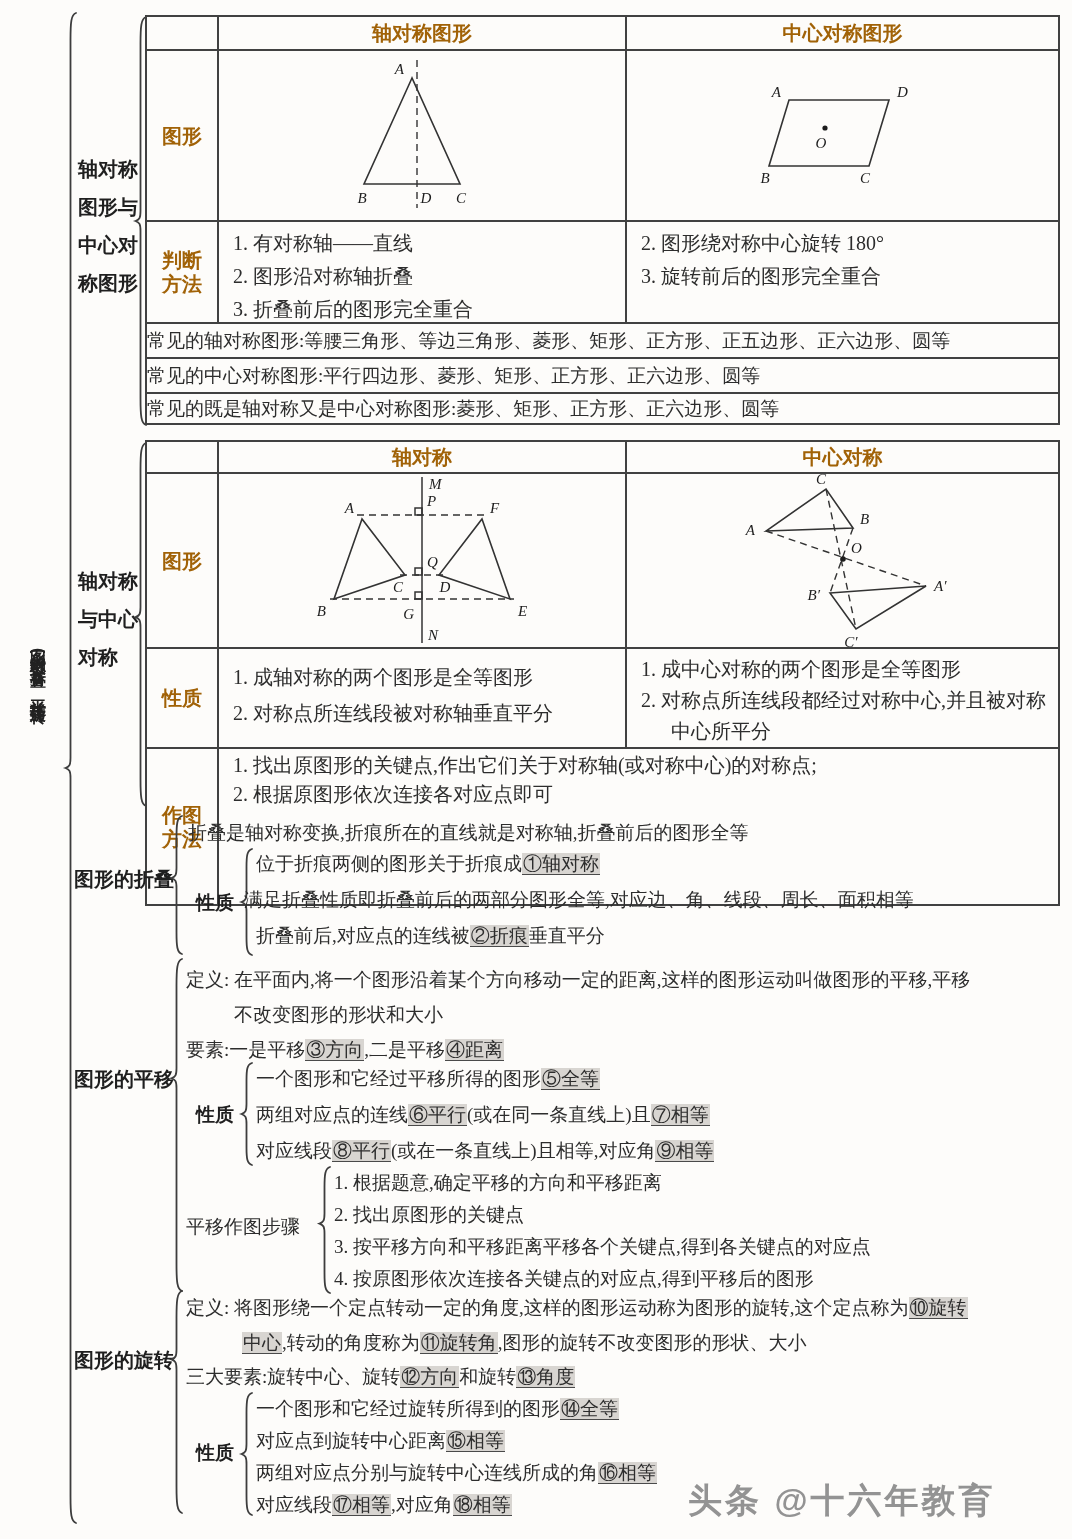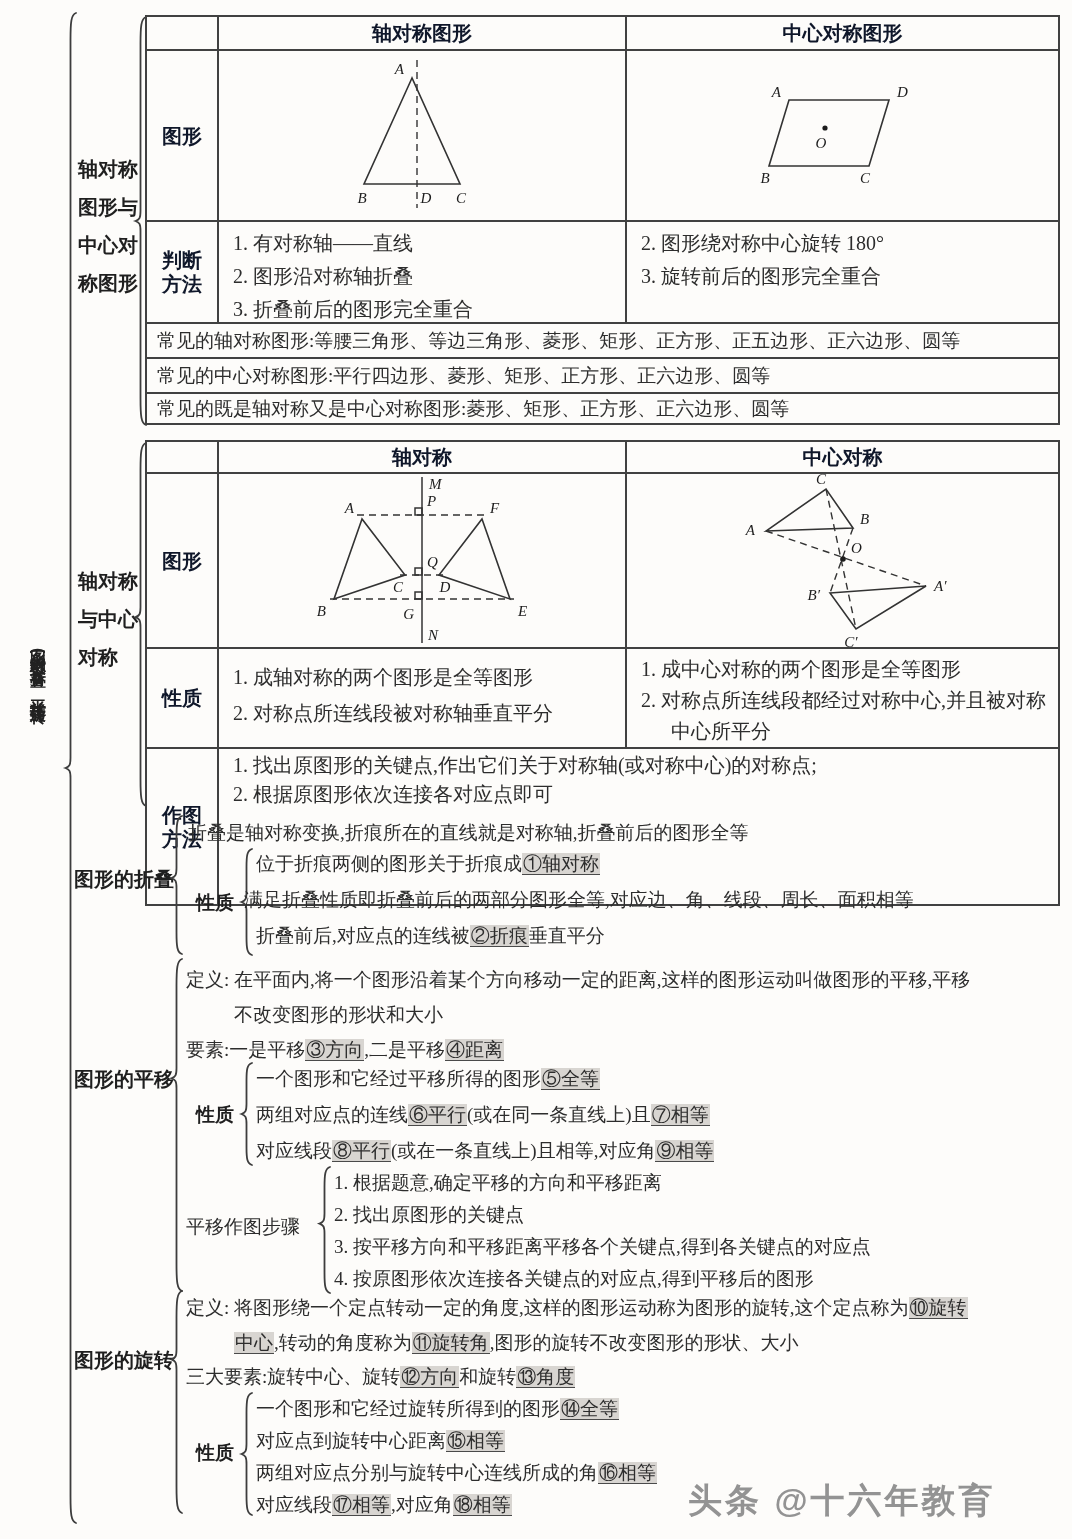--- a/index.html
+++ b/index.html
@@ -17,27 +17,27 @@
   
   .ln{position:absolute;white-space:nowrap;font:19px/25px "Liberation Serif","DejaVu Serif",serif;color:#2d2d2d;}
   .sub-label{position:absolute;white-space:nowrap;font:700 19px/25px "Liberation Sans","DejaVu Sans",sans-serif;color:#1f1f1f;}
   .hl{background:#d8d5d1;border-bottom:1.6px solid #4a4a4a;padding:0 1px;}
   
   .tbl{position:absolute;display:grid;border:2px solid #414141;box-sizing:border-box;}
   .cell{min-width:0;min-height:0;box-sizing:border-box;}
   .bl{border-left:2px solid #414141;}
   .bt{border-top:2px solid #414141;}
   .hdr{display:flex;align-items:center;justify-content:center;text-align:center;
-       font:700 20px/24px "Liberation Sans","DejaVu Sans",sans-serif;color:#0f172a;padding:0 10px;}
+       font:700 20px/24px "Liberation Sans","DejaVu Sans",sans-serif;color:#a16207;padding:0 10px;}
   .list{font:20px/33px "Liberation Serif","DejaVu Serif",serif;padding:5px 0 0 14px;}
   .plist{font:20px/36px "Liberation Serif","DejaVu Serif",serif;padding:10px 0 8px 14px;}
   .plist2{font:20px/31px "Liberation Serif","DejaVu Serif",serif;padding:5px 12px 0 14px;}
   .plist2 .item{padding-left:30px;text-indent:-30px;white-space:normal;}
   .method{font:20px/29px "Liberation Serif","DejaVu Serif",serif;padding:2px 0 0 14px;}
-  .common{display:flex;align-items:center;font:19px/24px "Liberation Serif","DejaVu Serif",serif;padding:0 10px;white-space:nowrap;}
+  .common{display:flex;align-items:center;font:19px/24px "Liberation Serif","DejaVu Serif",serif;padding:0 0;white-space:nowrap;}
   .fig-cell{display:flex;align-items:center;justify-content:center;}
   .fig .solid{fill:none;stroke:#333;stroke-width:1.6;}
   .fig .dash{fill:none;stroke:#333;stroke-width:1.4;stroke-dasharray:7 5;}
   .fig .thin{fill:none;stroke:#333;stroke-width:1.5;}
   .fig text{font:italic 15px "Liberation Serif","DejaVu Serif",serif;fill:#1c1c1c;}
   .fig .dot{fill:#1c1c1c;}
   .watermark{position:absolute;white-space:nowrap;font:700 34px/40px "Liberation Sans","DejaVu Sans",sans-serif;
              color:#939393;letter-spacing:3px;}
 </style>
 </head>
@@ -205,21 +205,21 @@
   <div class="ln" style="left:334px;top:1202px;">2. 找出原图形的关键点</div>
   <div class="ln" style="left:334px;top:1234px;">3. 按平移方向和平移距离平移各个关键点,得到各关键点的对应点</div>
   <div class="ln" style="left:334px;top:1266px;">4. 按原图形依次连接各关键点的对应点,得到平移后的图形</div>
 
   <div class="branch-title" style="left:74px;top:1347px;">图形的旋转</div>
   <svg class="brace" style="left:170px;top:1290px;height:224px;" viewBox="0 0 13 224">
       <path d="M12 1 C7 2.5 6.5 10.6 6.5 28 L6.5 59.44 C6.5 66.44 5.5 67.94 1.5 69.44 C5.5 70.94 6.5 72.44 6.5 79.44 L6.5 196 C6.5 213.4 7 221.5 12 223" fill="none" stroke="#3d3d3d" stroke-width="1.8" stroke-linecap="round"></path>
     </svg>
   <div class="ln" style="left:186px;top:1295px;">定义:</div>
   <div class="ln" style="left:234px;top:1295px;"><span>将图形绕一个定点转动一定的角度,这样的图形运动称为图形的旋转,这个定点称为</span><span class="hl">⑩旋转</span></div>
-  <div class="ln" style="left:234px;top:1330px;"><span class="hl">中心</span><span>,转动的角度称为</span><span class="hl">⑪旋转角</span><span>,图形的旋转不改变图形的形状、大小</span></div>
+  <div class="ln" style="left:242px;top:1330px;"><span class="hl">中心</span><span>,转动的角度称为</span><span class="hl">⑪旋转角</span><span>,图形的旋转不改变图形的形状、大小</span></div>
   <div class="ln" style="left:186px;top:1364px;"><span>三大要素:</span><span><span>旋转中心、旋转</span><span class="hl">⑫方向</span><span>和旋转</span><span class="hl">⑬角度</span></span></div>
   <div class="sub-label" style="left:196px;top:1440px;">性质</div>
   <svg class="brace" style="left:240px;top:1392px;height:124px;" viewBox="0 0 13 124">
       <path d="M12 1 C7 2.5 6.5 8.463999999999999 6.5 20.88 L6.5 52 C6.5 59 5.5 60.5 1.5 62 C5.5 63.5 6.5 65 6.5 72 L6.5 103.12 C6.5 115.536 7 121.5 12 123" fill="none" stroke="#3d3d3d" stroke-width="1.8" stroke-linecap="round"></path>
     </svg>
   <div class="ln" style="left:256px;top:1396px;"><span>一个图形和它经过旋转所得到的图形</span><span class="hl">⑭全等</span></div>
   <div class="ln" style="left:256px;top:1428px;"><span>对应点到旋转中心距离</span><span class="hl">⑮相等</span></div>
   <div class="ln" style="left:256px;top:1460px;"><span>两组对应点分别与旋转中心连线所成的角</span><span class="hl">⑯相等</span></div>
   <div class="ln" style="left:256px;top:1492px;"><span>对应线段</span><span class="hl">⑰相等</span><span>,对应角</span><span class="hl">⑱相等</span></div>
 

